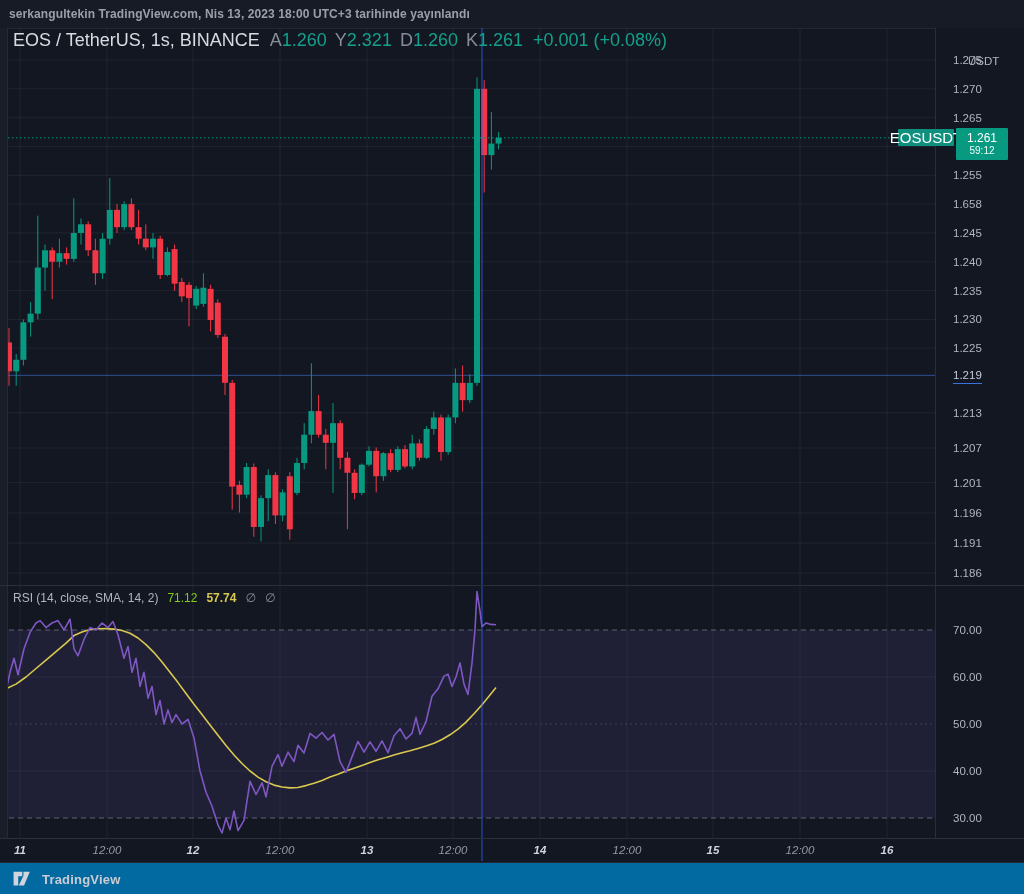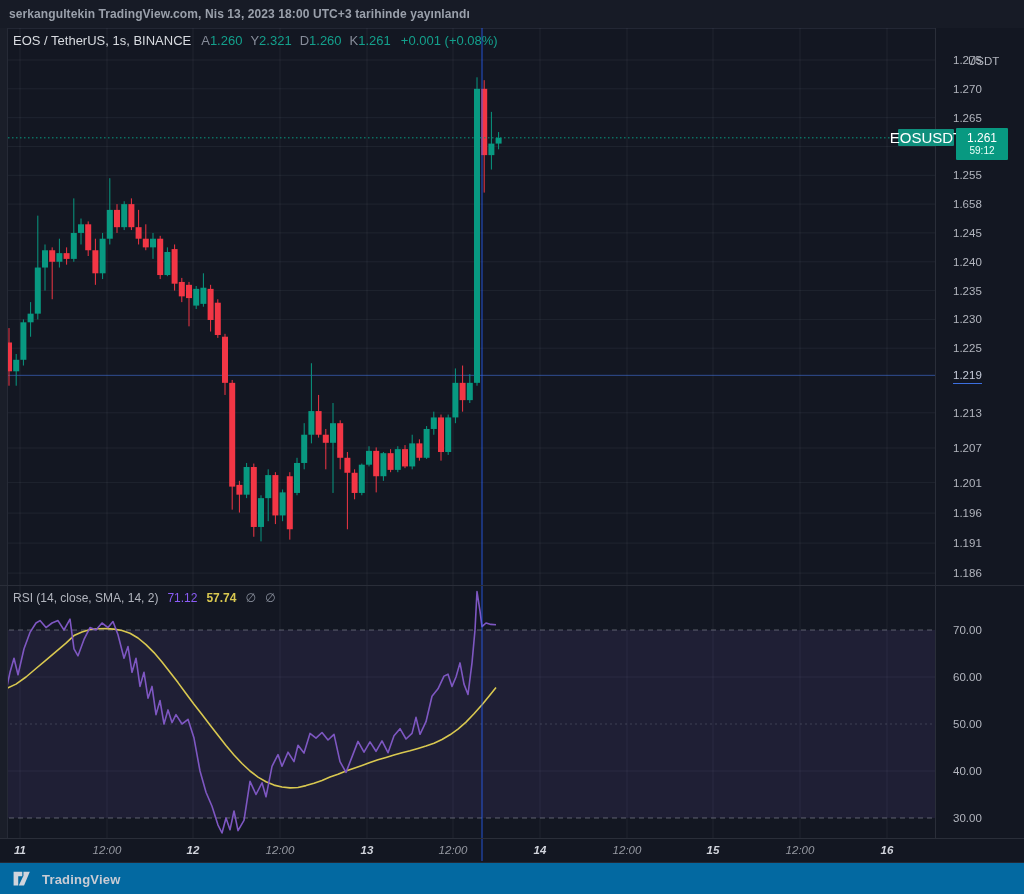--- a/index.html
+++ b/index.html
@@ -6,31 +6,31 @@
     font-family:"Liberation Sans","DejaVu Sans",sans-serif;-webkit-font-smoothing:antialiased;}
   #root{position:relative;width:826px;height:894px;background:#131722;}
   .abs{position:absolute;}
   
   #topbar{left:0;top:0;width:1024px;height:28px;background:#171b26;border-bottom:1px solid #232734;
     display:flex;align-items:center;}
   #topbar span{margin-left:9px;color:#9aa0ab;font-size:12px;font-weight:700;letter-spacing:.1px;}
   
   #gutter{left:0;top:28px;width:7px;height:811px;background:#1a1e29;border-right:1px solid rgba(200,210,230,0.07);}
   
-  #legend{left:13px;top:31px;height:18px;display:flex;align-items:center;font-size:13px;white-space:nowrap;z-index:30;}
+  #legend{left:13px;top:31px;height:18px;display:flex;align-items:center;font-size:18px;white-space:nowrap;z-index:30;}
   #legend .sym{color:#d8dbe0;font-weight:400;}
   #legend .ohlc{margin-left:10px;display:flex;}
   #legend .pair{margin-right:8px;}
   #legend .k{color:#868c99;}
   #legend .v{color:#13a08c;}
   #legend .chg{color:#13a08c;margin-left:2px;}
   
   #rsiLegend{left:13px;top:590px;height:16px;display:flex;align-items:center;font-size:12px;white-space:nowrap;z-index:30;}
   #rsiLegend .t{color:#b2b5be;}
-  #rsiLegend .rv{color:#8b5cf6;margin-left:9px;font-weight:400;}
+  #rsiLegend .rv{color:#84cc16;margin-left:9px;font-weight:400;}
   #rsiLegend .sv{color:#d9c850;margin-left:9px;font-weight:700;}
   #rsiLegend .ei{color:#868c99;margin-left:9px;font-size:12px;}
   
   #axisCol{left:935px;top:28px;width:89px;height:811px;background:#131722;border-left:1px solid #2a2e39;}
   .plabel{position:absolute;left:17px;color:#b2b5be;font-size:11.5px;line-height:16px;}
   .plabel.special{border-bottom:1.5px solid #3c6fe0;padding-bottom:0px;color:#c6cbd9;}
   #usdt{position:absolute;left:32px;top:27px;color:#b2b5be;font-size:11.5px;font-weight:400;}
   
   #badgeTag{left:898px;top:129px;width:56px;height:17px;background:#0f8f7d;color:#fff;font-size:15px;
     display:flex;align-items:center;justify-content:center;z-index:40;border-radius:1px;}

